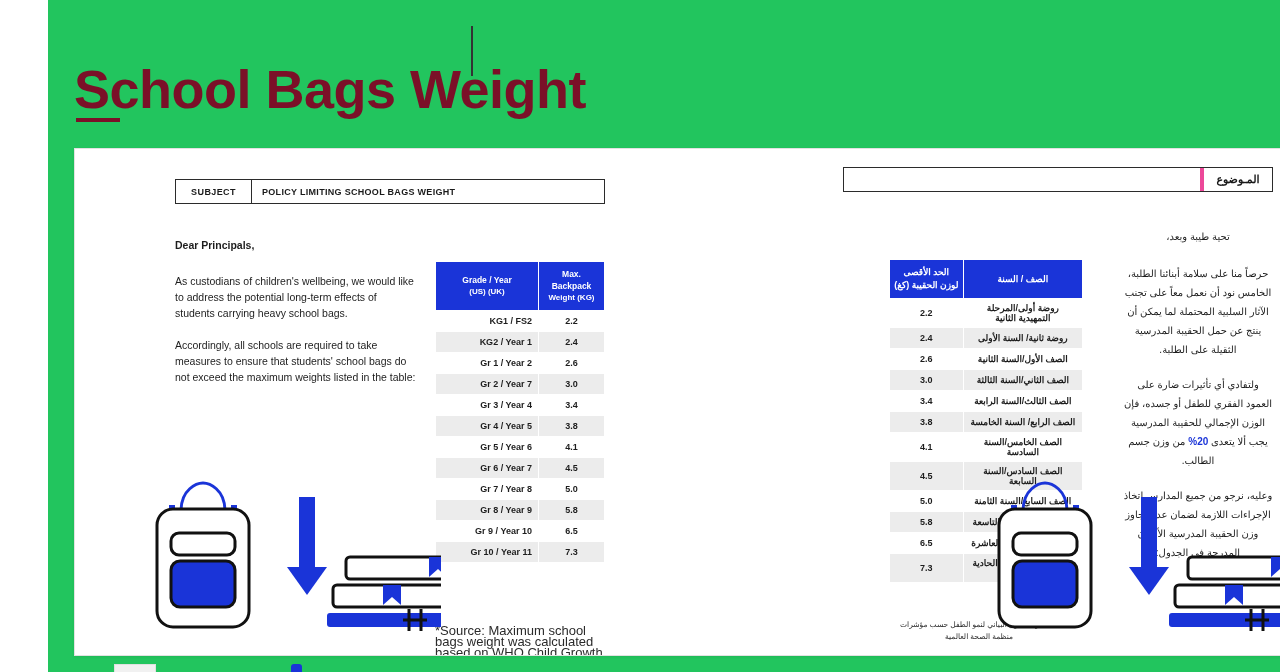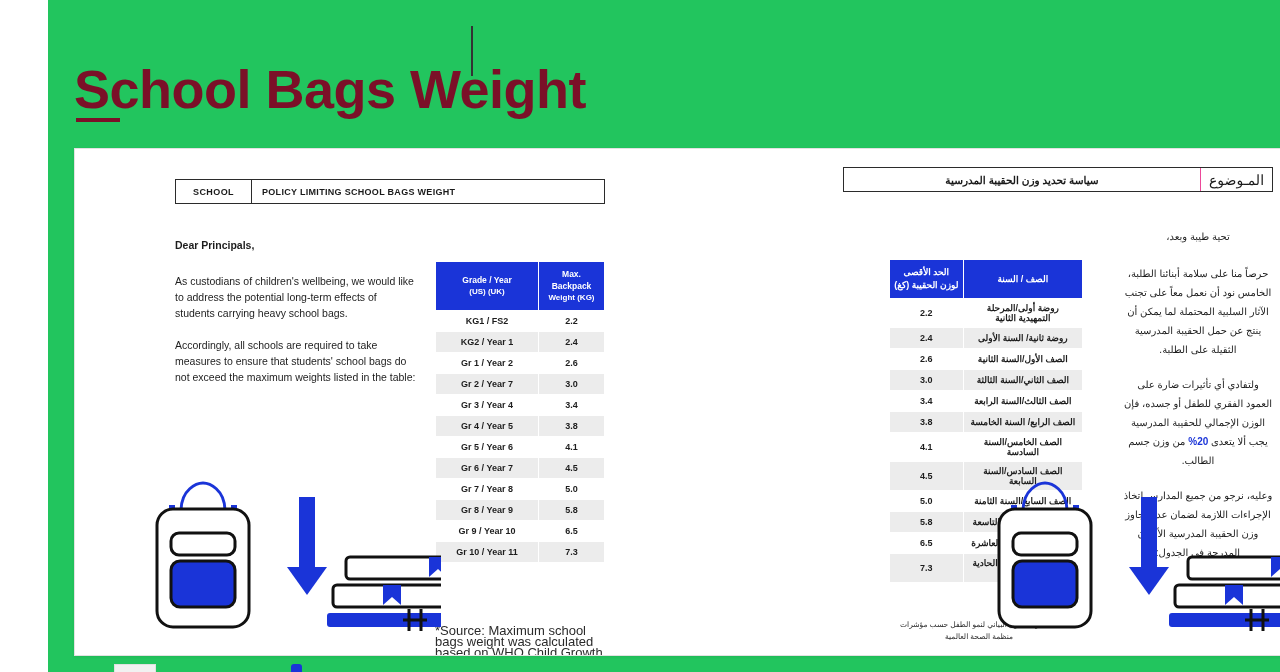--- a/index.html
+++ b/index.html
@@ -115,21 +115,21 @@
     font-weight: bold;
   }
   .en-table td {
     padding: 5px 6px;
     font-size: 9px;
     font-weight: bold;
     color: #1d1d1d;
     border: 1px solid #ffffff;
     height: 21px;
   }
-  .en-table td.grade { text-align: center; }
+  .en-table td.grade { text-align: right; }
   .en-table td.weight { text-align: center; width: 66px; }
   .en-table tr.odd td { background: #ffffff; }
   .en-table tr.even td { background: #ececec; }
   .en-source {
     position: absolute;
     left: 360px; top: 476px;
     width: 180px;
     font-size: 13px;
     line-height: 11px;
     color: #2a2a2a;
@@ -144,23 +144,23 @@
   }
   .ar-subject-bar {
     position: absolute;
     right: 28px; top: 18px;
     width: 430px; height: 25px;
     border: 1px solid #2b2b2b;
     display: flex; align-items: stretch;
   }
   .ar-subject-label {
     width: 72px;
-    border-left: 1px solid #ec4899;
+    border-left: 4px solid #ec4899;
     display: flex; align-items: center; justify-content: center;
-    font-size: 14px; font-weight: normal; color: #1a1a1a;
+    font-size: 11px; font-weight: bold; color: #1a1a1a;
   }
   .ar-subject-value {
     flex: 1;
     display: flex; align-items: center; justify-content: center;
     font-size: 10.5px; font-weight: bold; color: #1a1a1a;
   }
   .ar-body {
     position: absolute;
     right: 28px; top: 78px;
     width: 150px;
@@ -242,21 +242,21 @@
 
   <h1 class="page-title">School Bags Weight</h1>
   <div class="title-caret"></div>
   <div class="title-rule"></div>
 
   <div class="doc-card">
 
     <div class="en-side">
 
       <div class="subject-bar">
-        <div class="subject-label">SCHOOL</div>
+        <div class="subject-label">SUBJECT</div>
         <div class="subject-value">POLICY LIMITING SCHOOL BAGS WEIGHT</div>
       </div>
 
       <div class="en-body">
         <p class="salut">Dear Principals,</p>
         <p>As custodians of children's wellbeing, we would like to address the potential long-term effects of students carrying heavy school bags.</p>
         <p>Accordingly, all schools are required to take measures to ensure that students' school bags do not exceed the maximum weights listed in the table:</p>
       </div>
 
       <table class="en-table">
@@ -352,21 +352,20 @@
           <line x1="280" y1="140" x2="280" y2="162" stroke="#111111" stroke-width="3"></line>
           <line x1="262" y1="151" x2="286" y2="151" stroke="#111111" stroke-width="3"></line>
         </svg>
       </div>
     </div>
 
     <div class="ar-side">
 
       <div class="ar-subject-bar">
         <div class="ar-subject-label">المـوضوع</div>
-        <div class="ar-subject-value">سياسة تحديد وزن الحقيبة المدرسية</div>
       </div>
 
       <div class="ar-body">
         <p class="salut">تحية طيبة وبعد،</p>
         <p>حرصاً منا على سلامة أبنائنا الطلبة، الخامس نود أن نعمل معاً على تجنب الآثار السلبية المحتملة لما يمكن أن ينتج عن حمل الحقيبة المدرسية الثقيلة على الطلبة.</p>
         <p><span>ولتفادي أي تأثيرات ضارة على العمود الفقري للطفل أو جسده، فإن الوزن الإجمالي للحقيبة المدرسية يجب ألا يتعدى </span><span class="pct">20%</span><span> من وزن جسم الطالب.</span></p>
         <p>وعليه، نرجو من جميع المدارس اتخاذ الإجراءات اللازمة لضمان عدم تجاوز وزن الحقيبة المدرسية الأوزان المدرجة في الجدول:</p>
       </div>
 
       <table class="ar-table">

